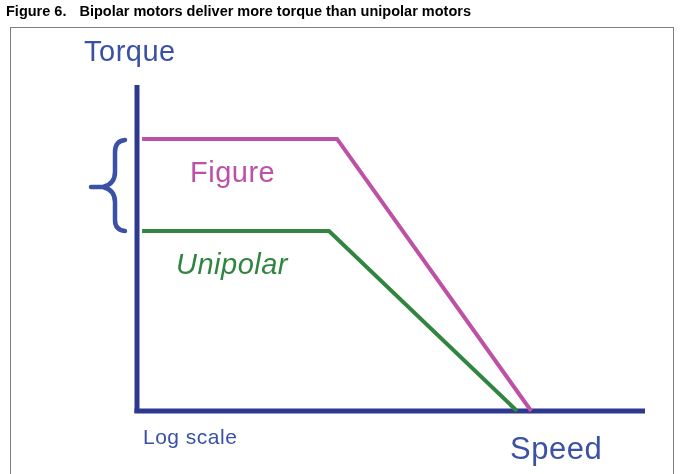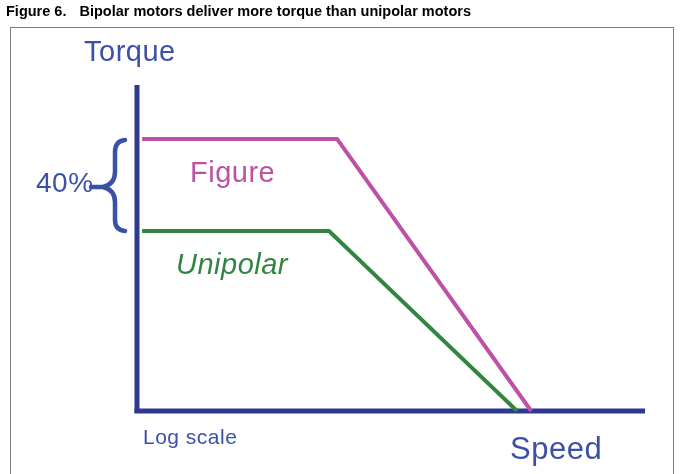--- a/index.html
+++ b/index.html
@@ -60,19 +60,18 @@
         <polyline points="142.1,139.1 337.2,139.1 531.2,411.0" fill="none" stroke="#bc51a5" stroke-width="4" stroke-linejoin="round"></polyline>
         <polyline points="142.1,231.0 329.0,231.0 517.0,411.0" fill="none" stroke="#318540" stroke-width="4" stroke-linejoin="round"></polyline>
       </g>
 
     <path d="M 125 140 Q 115 141 115 152 L 115 172 Q 115 184 103 187
              Q 115 190 115 202 L 115 220 Q 115 230 125 231
              M 91 187 L 103 187" fill="none" stroke-width="4.5" stroke-linecap="round" stroke-linejoin="round" stroke="#3b51a6"></path>
   </svg>
 
   <div class="label lbl-torque" style="color: rgb(59, 81, 166);">Torque</div>
-  <div class="label lbl-pct" style="color: rgb(59, 81, 166);">40%</div>
   <div class="label lbl-bipolar" style="color: rgb(188, 81, 165);">Figure</div>
   <div class="label lbl-unipolar" style="color: rgb(49, 133, 64); font-style: italic;">Unipolar</div>
   <div class="label lbl-speed" style="color: rgb(59, 81, 166);">Speed</div>
   <div class="label lbl-logscale" style="color: rgb(59, 81, 166);">Log scale</div>
 
 </div>
 
 </body></html>

